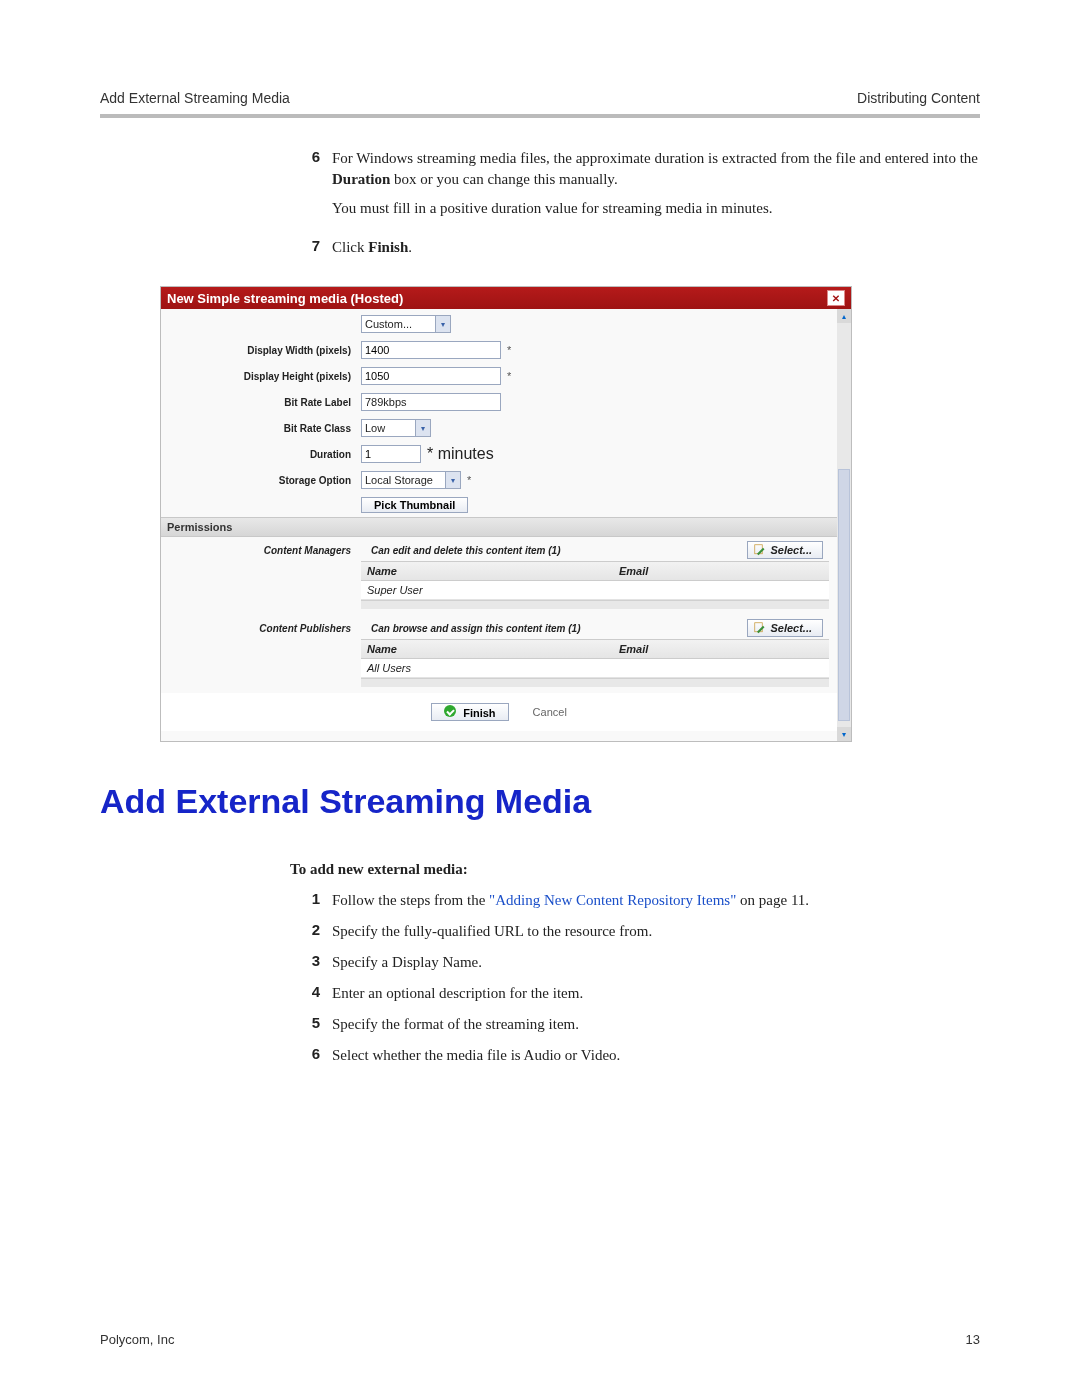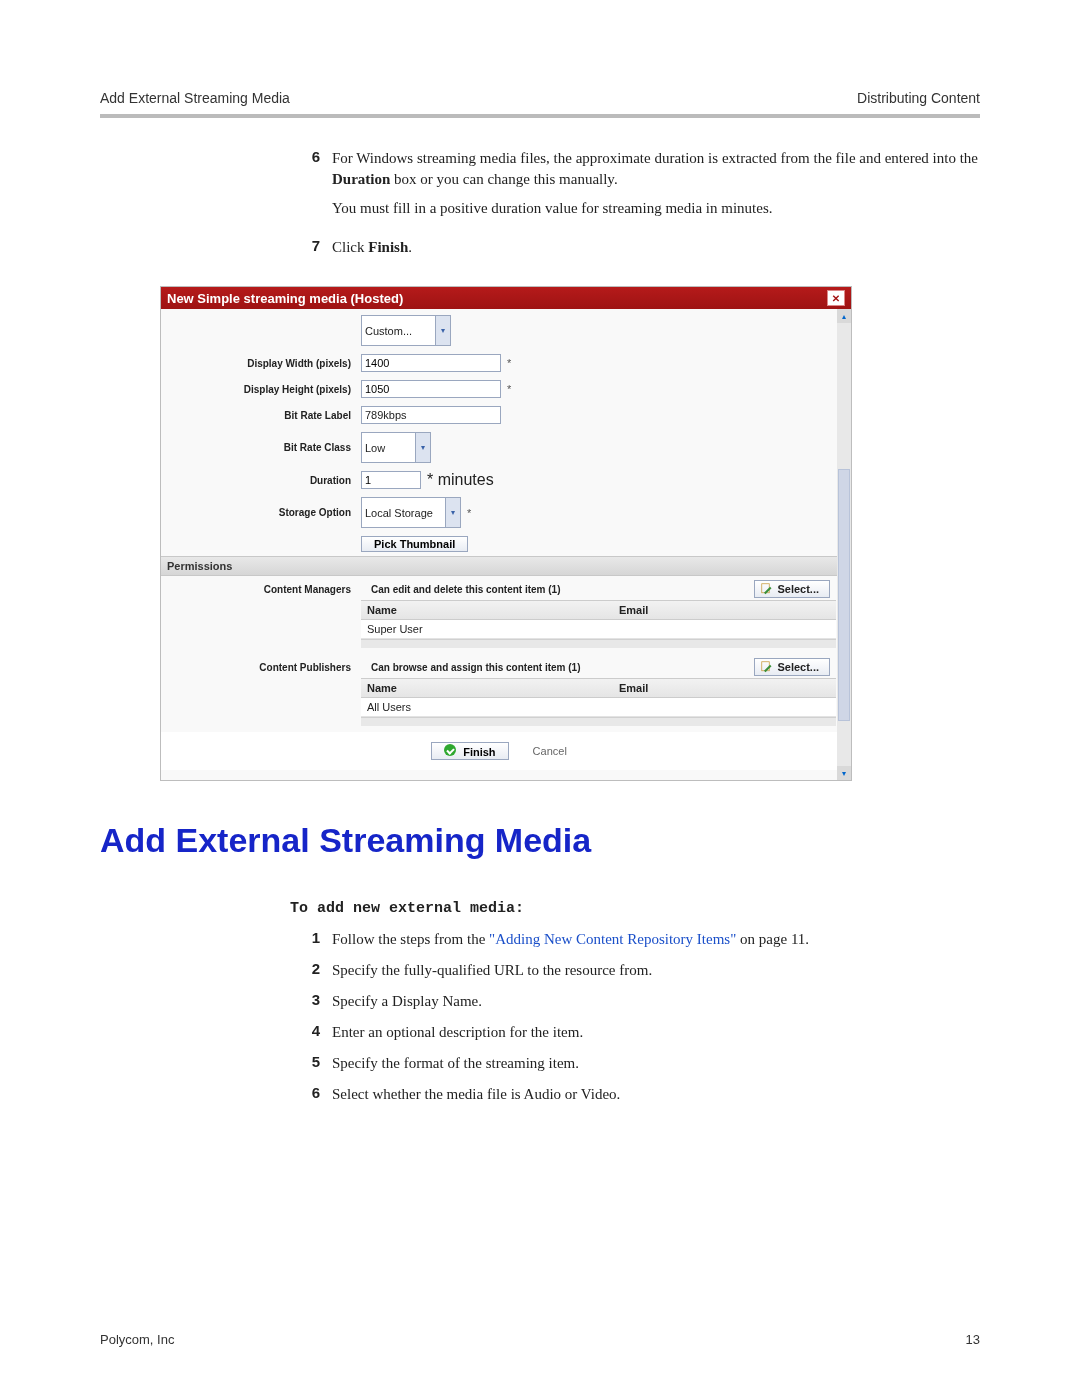--- a/index.html
+++ b/index.html
@@ -76,36 +76,36 @@
 
   .form-rows { padding-top: 2px; }
   .frow { display: flex; align-items: center; padding: 4px 0; }
   .flabel { width: 190px; text-align: right; font-weight: bold; padding-right: 10px; font-size: 10px; color:#222;}
   .finput {
     height: 18px; border: 1px solid #9aa7bf; background: #fff;
     font-size: 11px; padding: 0 3px; box-sizing: border-box;
   }
   .dd {
     display:inline-flex;align-items:center;justify-content:space-between;
-    height:31px;border:1px solid #9aa7bf;background:#fff;font-size:11px;
+    height:18px;border:1px solid #9aa7bf;background:#fff;font-size:11px;
     padding:0 0 0 3px;box-sizing:border-box;
   }
   .dd .arr{width:14px;height:100%;background:#dce3f0;display:flex;align-items:center;justify-content:center;color:#3a62a8;font-size:8px;border-left:1px solid #9aa7bf;}
   .asterisk { color:#555; margin-left:6px; }
   .btn {
     border:1px solid #9aa7bf; background: linear-gradient(#fff,#e8ecf3);
     padding: 1px 12px; font-size:11px; cursor:pointer;
   }
   .btn.bold { font-weight:bold; }
   .section-hdr {
     background: linear-gradient(#e8e8e8,#d6d6d6);
     font-weight: bold; padding: 3px 6px; border-top:1px solid #c8c8c8; border-bottom:1px solid #c8c8c8;
     font-size: 11px; color:#333;
   }
-  .perm-block { padding: 4px 1px 6px 0; }
+  .perm-block { padding: 4px 8px 6px 0; font-style: italic; }
   .perm-block .top { display:flex;align-items:center;padding:0 6px 2px 0;}
   .perm-block .desc{font-weight:bold;font-size:10px;margin-left:200px;flex:1;}
   .select-btn {
     border:1px solid #9aa7bf; background:linear-gradient(#fff,#e8ecf3);
     padding:2px 10px 2px 6px;font-size:11px;font-weight:bold;display:inline-flex;align-items:flex-start;gap:4px;
   }
   .perm-table { margin-left:200px; }
   .perm-table .thead{background:linear-gradient(#f2f2f2,#e5e5e5);display:flex;font-weight:bold;border-top:1px solid #ccc;border-bottom:1px solid #ccc;}
   .perm-table .thead div{padding:3px 6px;}
   .perm-table .trow{display:flex;background:#fff;border-bottom:1px solid #e3e3e3;}
@@ -117,21 +117,21 @@
   .finish-ico{display:inline-block;width:12px;height:12px;border-radius:50%;background:#2fa82f;position:relative;margin-right:4px;}
   .finish-ico:after{content:"";position:absolute;left:3px;top:4px;width:5px;height:3px;border-left:2px solid #fff;border-bottom:2px solid #fff;transform:rotate(-45deg);}
   .cancel-link{color:#666;font-size:11px;cursor:pointer;align-self:center;}
 
   .section-title {
     font-family: 'Trebuchet MS','Futura','Gill Sans',Arial,sans-serif;
     color: #1625c8; font-size: 34px; font-weight: 600;
     margin: 30px 0 40px 0;
   }
   .sub-heading {
-    font-family:Liberation Mono, monospace;font-weight:bold;font-size:15px;
+    font-family:Liberation Serif, serif;font-weight:bold;font-size:15px;
     margin-bottom:12px;
   }
   .link { color:#1a4fc9; }
 
   .footer { position:absolute; left:100px; right:100px; bottom:50px;
     display:flex;justify-content:space-between;font-size:13px;
     font-family:'Trebuchet MS',Arial,sans-serif;color:#333;}
   .edit-ico{display:inline-block;width:12px;height:12px;}
   .edit-ico svg{width:12px;height:12px;}
 </style>

